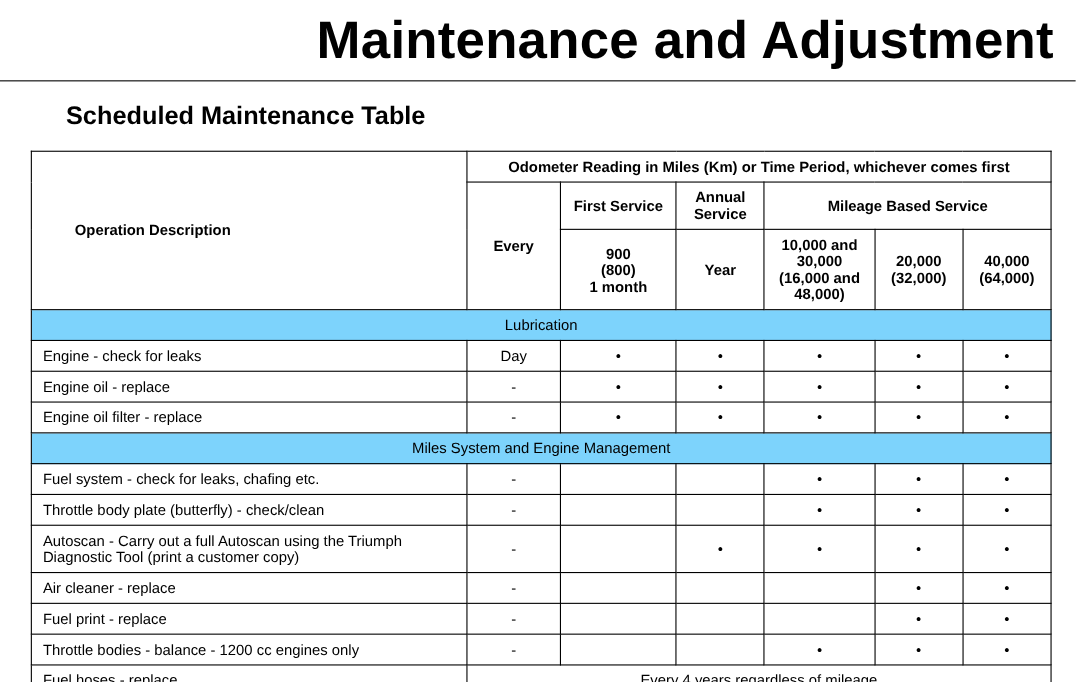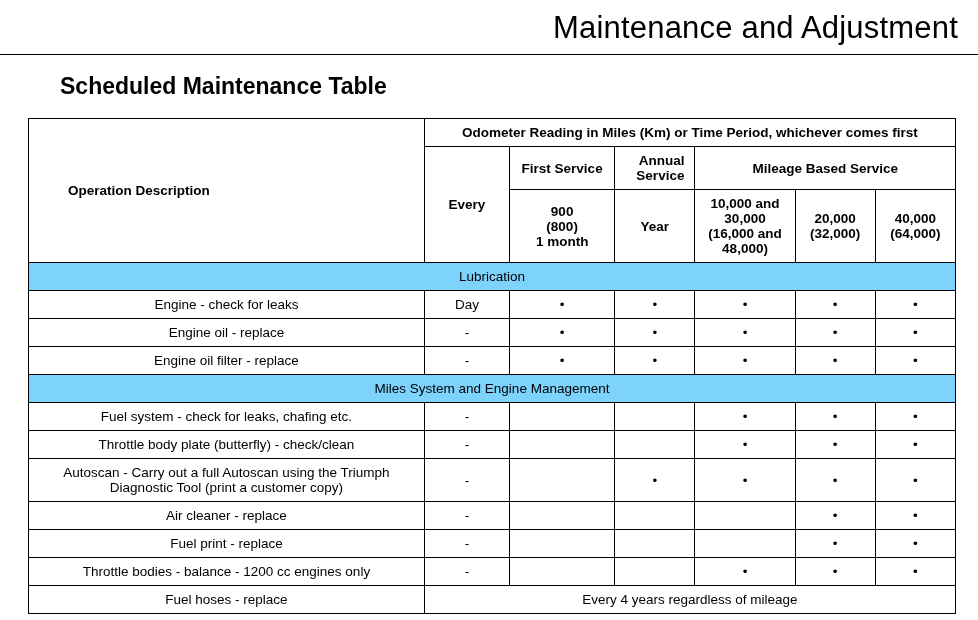--- a/index.html
+++ b/index.html
@@ -10,22 +10,22 @@
     padding: 0;
     color: #000;
   }
   .page-title-wrap {
     padding: 10px 20px 8px 20px;
     border-bottom: 1px solid #000;
     margin: 0 0 18px 0;
   }
   .page-title {
     text-align: right;
-    font-weight: 400;
-    font-size: 31px;
+    font-weight: 700;
+    font-size: 48px;
     letter-spacing: 0.2px;
   }
   .section-title {
     font-weight: 600;
     font-size: 23px;
     padding: 0 0 18px 28px;
     margin-left: 32px;
   }
   table {
     border-collapse: collapse;
@@ -38,21 +38,21 @@
     padding: 6px 10px;
     vertical-align: middle;
   }
   .hdr { font-weight: 700; text-align: center; }
   .hdr-left { font-weight: 700; text-align: left; padding-left: 39px; }
   .section-row td {
     background: #7dd3fc;
     font-weight: 400;
     text-align: center;
   }
-  .desc { text-align: center; }
+  .desc { text-align: left; }
   .cell { text-align: center; }
   .dot { text-align: center; }
   .span-note { text-align: center; }
 </style>
 </head>
 <body>
 
 <div class="page-title-wrap">
   <div class="page-title">Maintenance and Adjustment</div>
 </div>
@@ -61,21 +61,21 @@
 
 <table>
   <tbody>
       <tr>
     <th rowspan="3" class="hdr-left" style="width:395px;">Operation Description</th>
     <th colspan="6" class="hdr">Odometer Reading in Miles (Km) or Time Period, whichever comes first</th>
   </tr>
   <tr>
     <th rowspan="2" class="hdr" style="width:85px;margin-left:32px;">Every</th>
     <th class="hdr" style="width:105px;">First Service</th>
-    <th class="hdr" style="width:80px;text-align:right;">Annual Service</th>
+    <th class="hdr" style="width:80px;">Annual Service</th>
     <th colspan="3" class="hdr">Mileage Based Service</th>
   </tr>
   <tr>
     <th class="hdr" style="white-space:pre-line;">900
 (800)
 1 month</th>
     <th class="hdr">Year</th>
     <th class="hdr" style="width:100px;">10,000 and 30,000 (16,000 and 48,000)</th>
     <th class="hdr" style="width:80px;">20,000 (32,000)</th>
     <th class="hdr" style="width:80px;">40,000 (64,000)</th>

